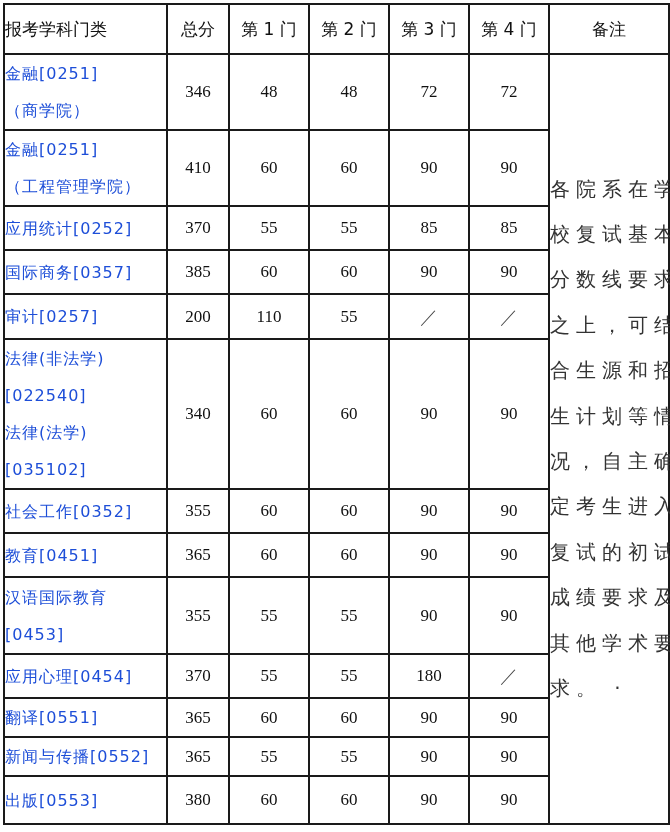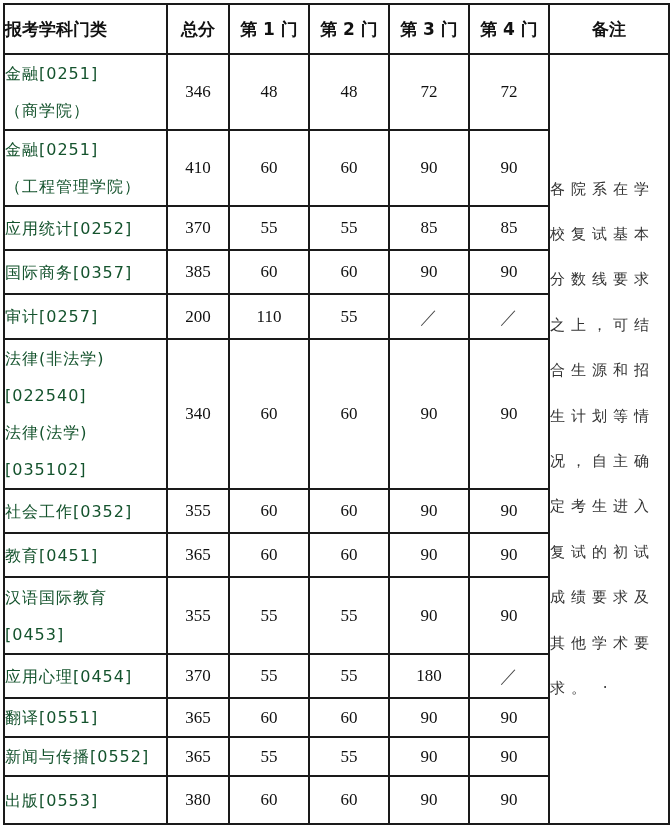--- a/index.html
+++ b/index.html
@@ -10,26 +10,26 @@
     table-layout:fixed;
     width:665px;
     font-family:"DejaVu Serif","Liberation Serif",serif;
     color:#111;
   }
   table.score td, table.score th {
     border:2px solid #1a1a1a;
     padding:0;
     vertical-align:middle;
   }
-  th { font-weight:bold; font-size:17px; text-align:center; height:47px; font-family:"DejaVu Sans","Liberation Sans",sans-serif; }
+  th { font-weight:normal; font-size:17px; text-align:center; height:47px; font-family:"DejaVu Sans","Liberation Sans",sans-serif; }
   th.subject-h { text-align:left; padding-left:6px; }
-  td.subject { text-align:left; padding-left:6px; font-size:16px; color:#14532d; line-height:37px; font-family:"DejaVu Sans","Liberation Sans",sans-serif; letter-spacing:1px; }
+  td.subject { text-align:left; padding-left:6px; font-size:16px; color:#1d4ed8; line-height:37px; font-family:"DejaVu Sans","Liberation Sans",sans-serif; letter-spacing:1px; }
   td.num { text-align:center; font-size:17px; font-family:"Liberation Serif","DejaVu Serif",serif; padding-top:4px; }
   td.slash { text-align:center; font-size:18px; color:#444; font-family:"DejaVu Sans",sans-serif; }
-  td.remark { vertical-align:top; padding:92px 4px 0 8px; font-size:15px; color:#333; line-height:45.4px; font-family:"DejaVu Sans","Liberation Sans",sans-serif; letter-spacing:6px; word-break:break-all; }
+  td.remark { vertical-align:top; padding:92px 4px 0 8px; font-size:20px; color:#333; line-height:45.4px; font-family:"DejaVu Sans","Liberation Sans",sans-serif; letter-spacing:6px; word-break:break-all; }
   .line { display:block; white-space:nowrap; }
 </style>
 </head>
 <body>
 
 <table class="score">
   <colgroup>
     <col style="width:163px">
     <col style="width:62px">
     <col style="width:80px">

